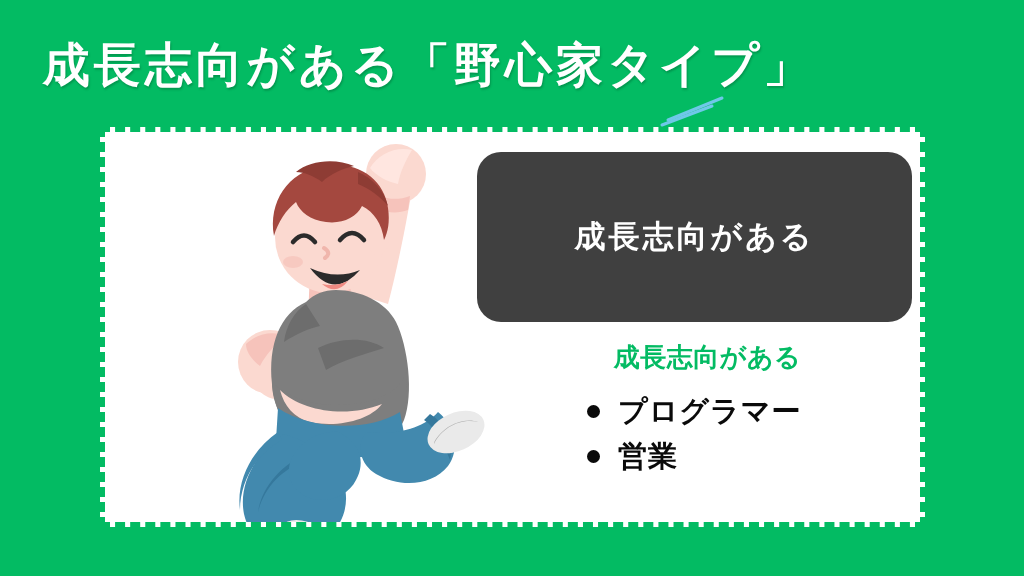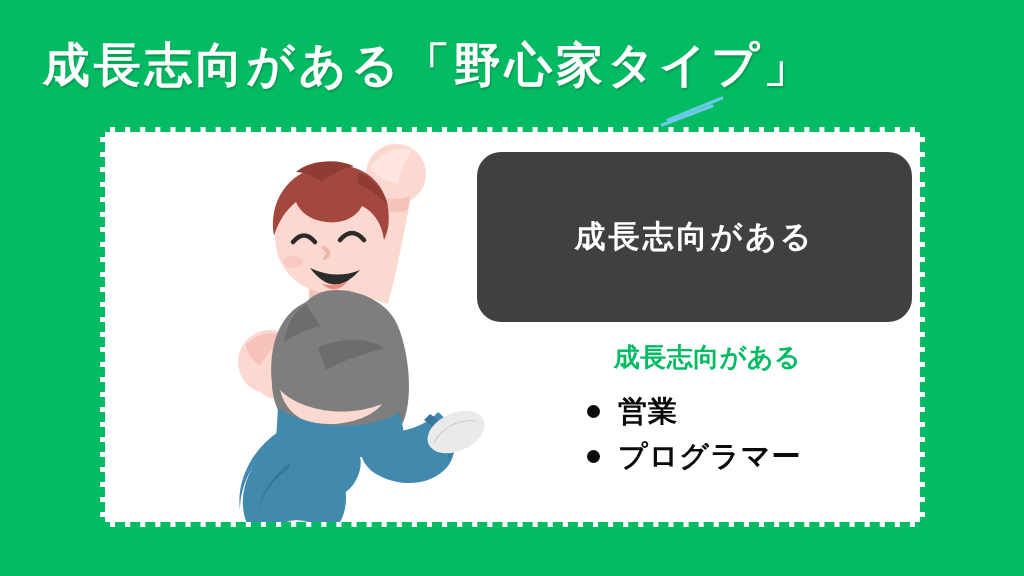--- a/index.html
+++ b/index.html
@@ -253,23 +253,23 @@
 
       <div class="type-badge">
         <div class="badge-line">成長志向がある</div>
       </div>
 
       <div class="jobs-heading">成長志向がある</div>
 
       <ul class="jobs-list">
         <li>
           <span class="bullet"></span>
-          <span>営業</span>
+          <span>プログラマー</span>
         </li>
         <li>
           <span class="bullet"></span>
-          <span>プログラマー</span>
+          <span>営業</span>
         </li>
       </ul>
 
     </div>
   </div>
 </div>
 
 </body></html>

